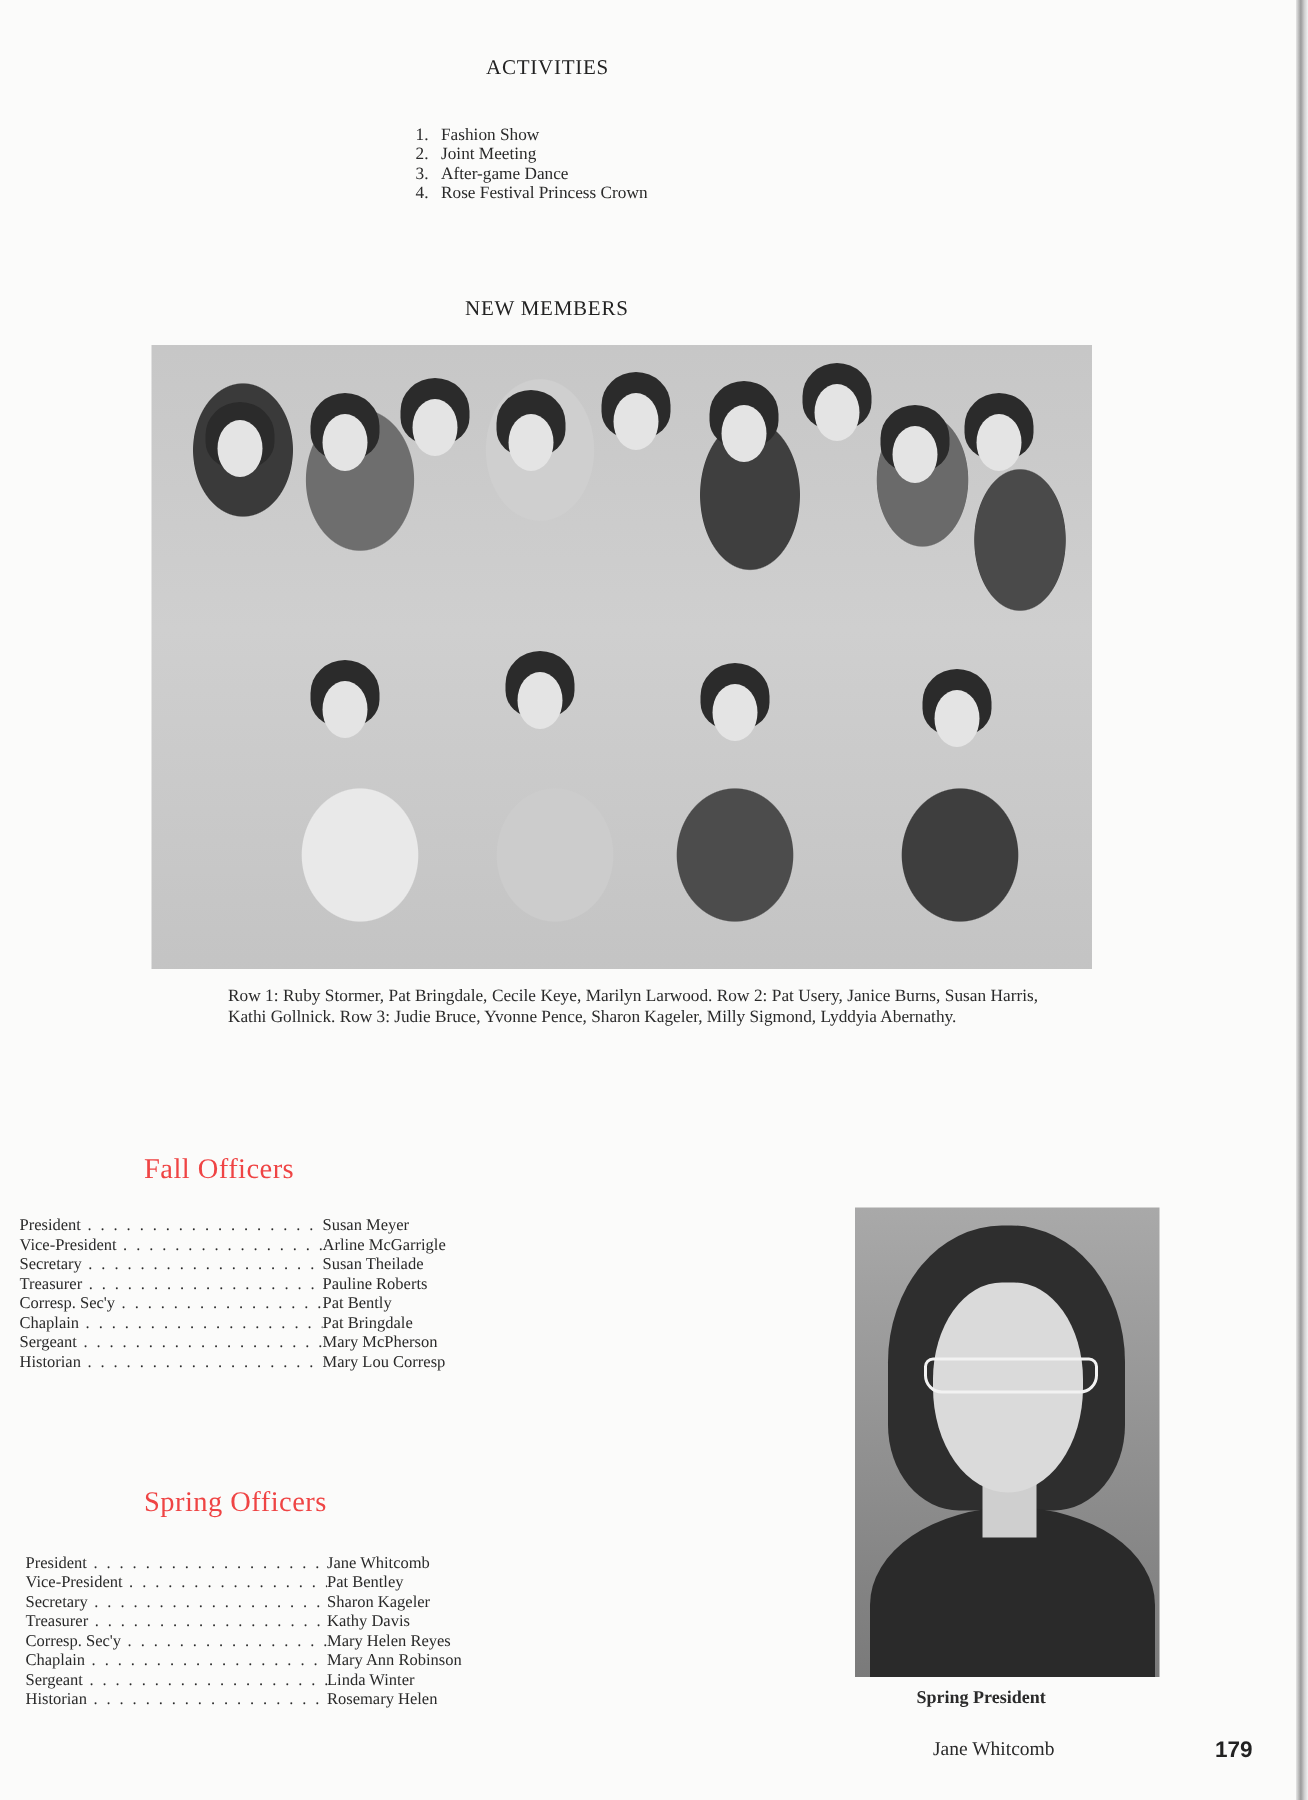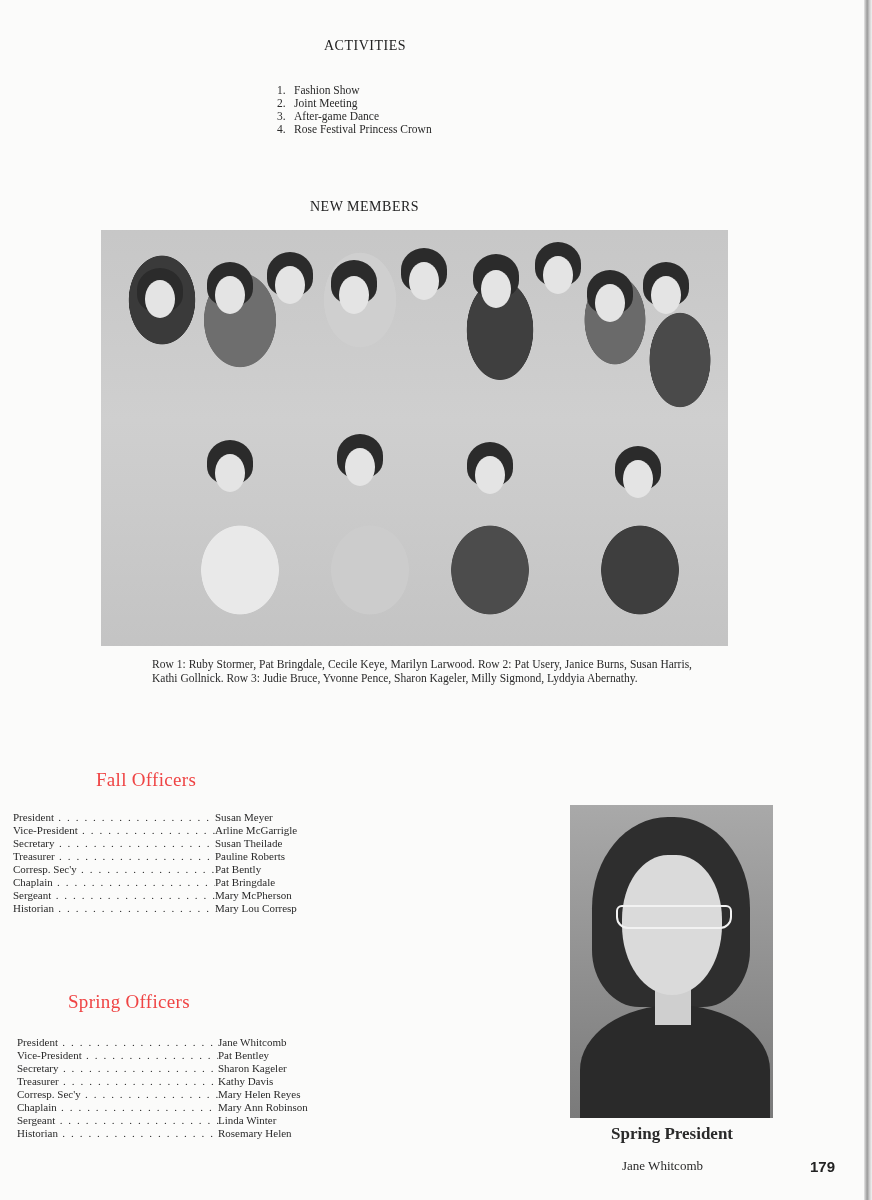--- a/index.html
+++ b/index.html
@@ -79,42 +79,42 @@
 
   .caption {
     position: absolute; left: 152px; top: 658px; width: 540px;
     font-size: 11.5px; line-height: 13.5px; color: #2a2a2a; text-align: justify;
   }
 
   .officers-title {
     position: absolute; font-size: 19px; color: #ef4444; letter-spacing: 0.3px;
   }
   #fall-title { left: 96px; top: 769px; }
-  #spring-title { left: 68px; top: 991px; }
+  #spring-title { left: 96px; top: 991px; }
 
   .officers-list {
     position: absolute; margin: 0; padding: 0; list-style: none;
     font-size: 11px; line-height: 13px; color: #2a2a2a;
   }
   #fall-list { left: 13px; top: 811px; }
   #spring-list { left: 17px; top: 1036px; }
   .officer-row { display: flex; white-space: nowrap; }
   .officer-role {
     display: inline-block; overflow: hidden; white-space: nowrap;
   }
   #fall-list .officer-role { width: 202px; }
   #spring-list .officer-role { width: 201px; }
   .officer-role::after {
     content: " . . . . . . . . . . . . . . . . . . . . . . . . . . . . . .";
     letter-spacing: 1.6px;
   }
   .officer-name { display: inline-block; }
 
   #spring-president-label {
-    position: absolute; left: 611px; top: 1124px; font-size: 17px; font-weight: bold; color: #2a2a2a;
+    position: absolute; left: 611px; top: 1124px; font-size: 12px; font-weight: bold; color: #2a2a2a;
   }
   #spring-president-name {
     position: absolute; left: 622px; top: 1158px; font-size: 13px; color: #2a2a2a;
   }
   #page-number {
     position: absolute; left: 810px; top: 1158px; font-size: 15px; font-weight: bold;
     font-family: "Liberation Sans", "DejaVu Sans", sans-serif; color: #222;
   }
 </style>
 </head>

